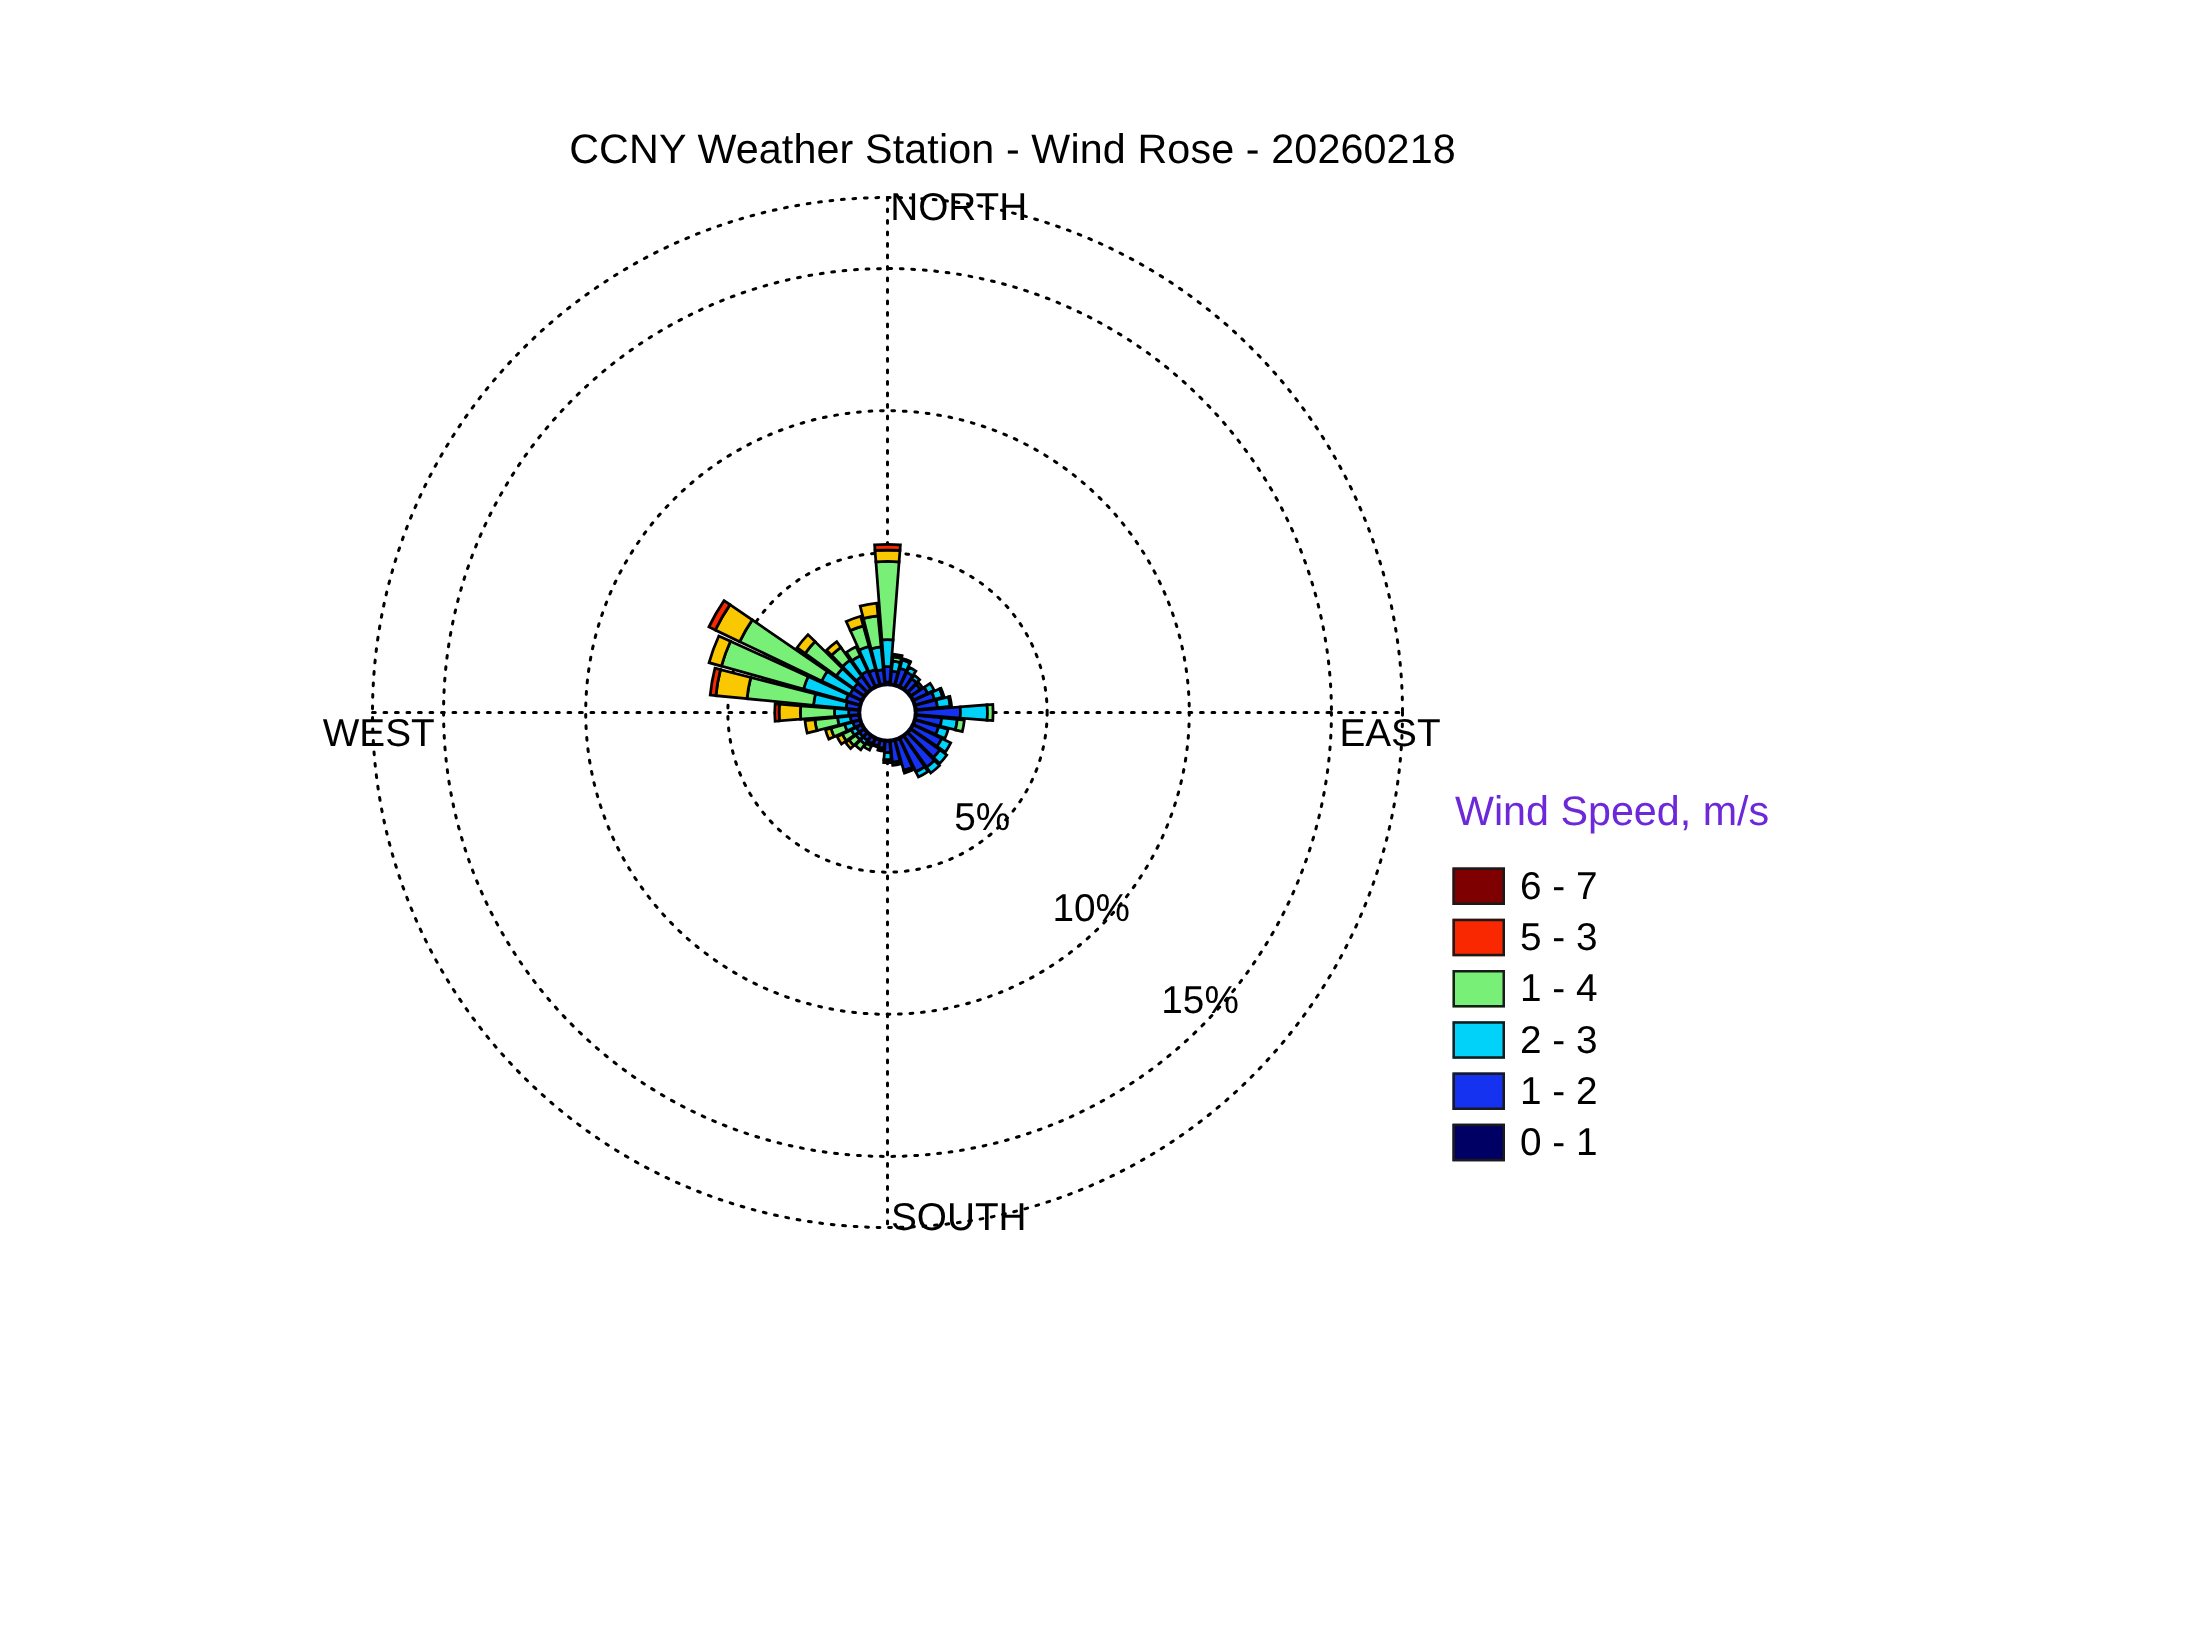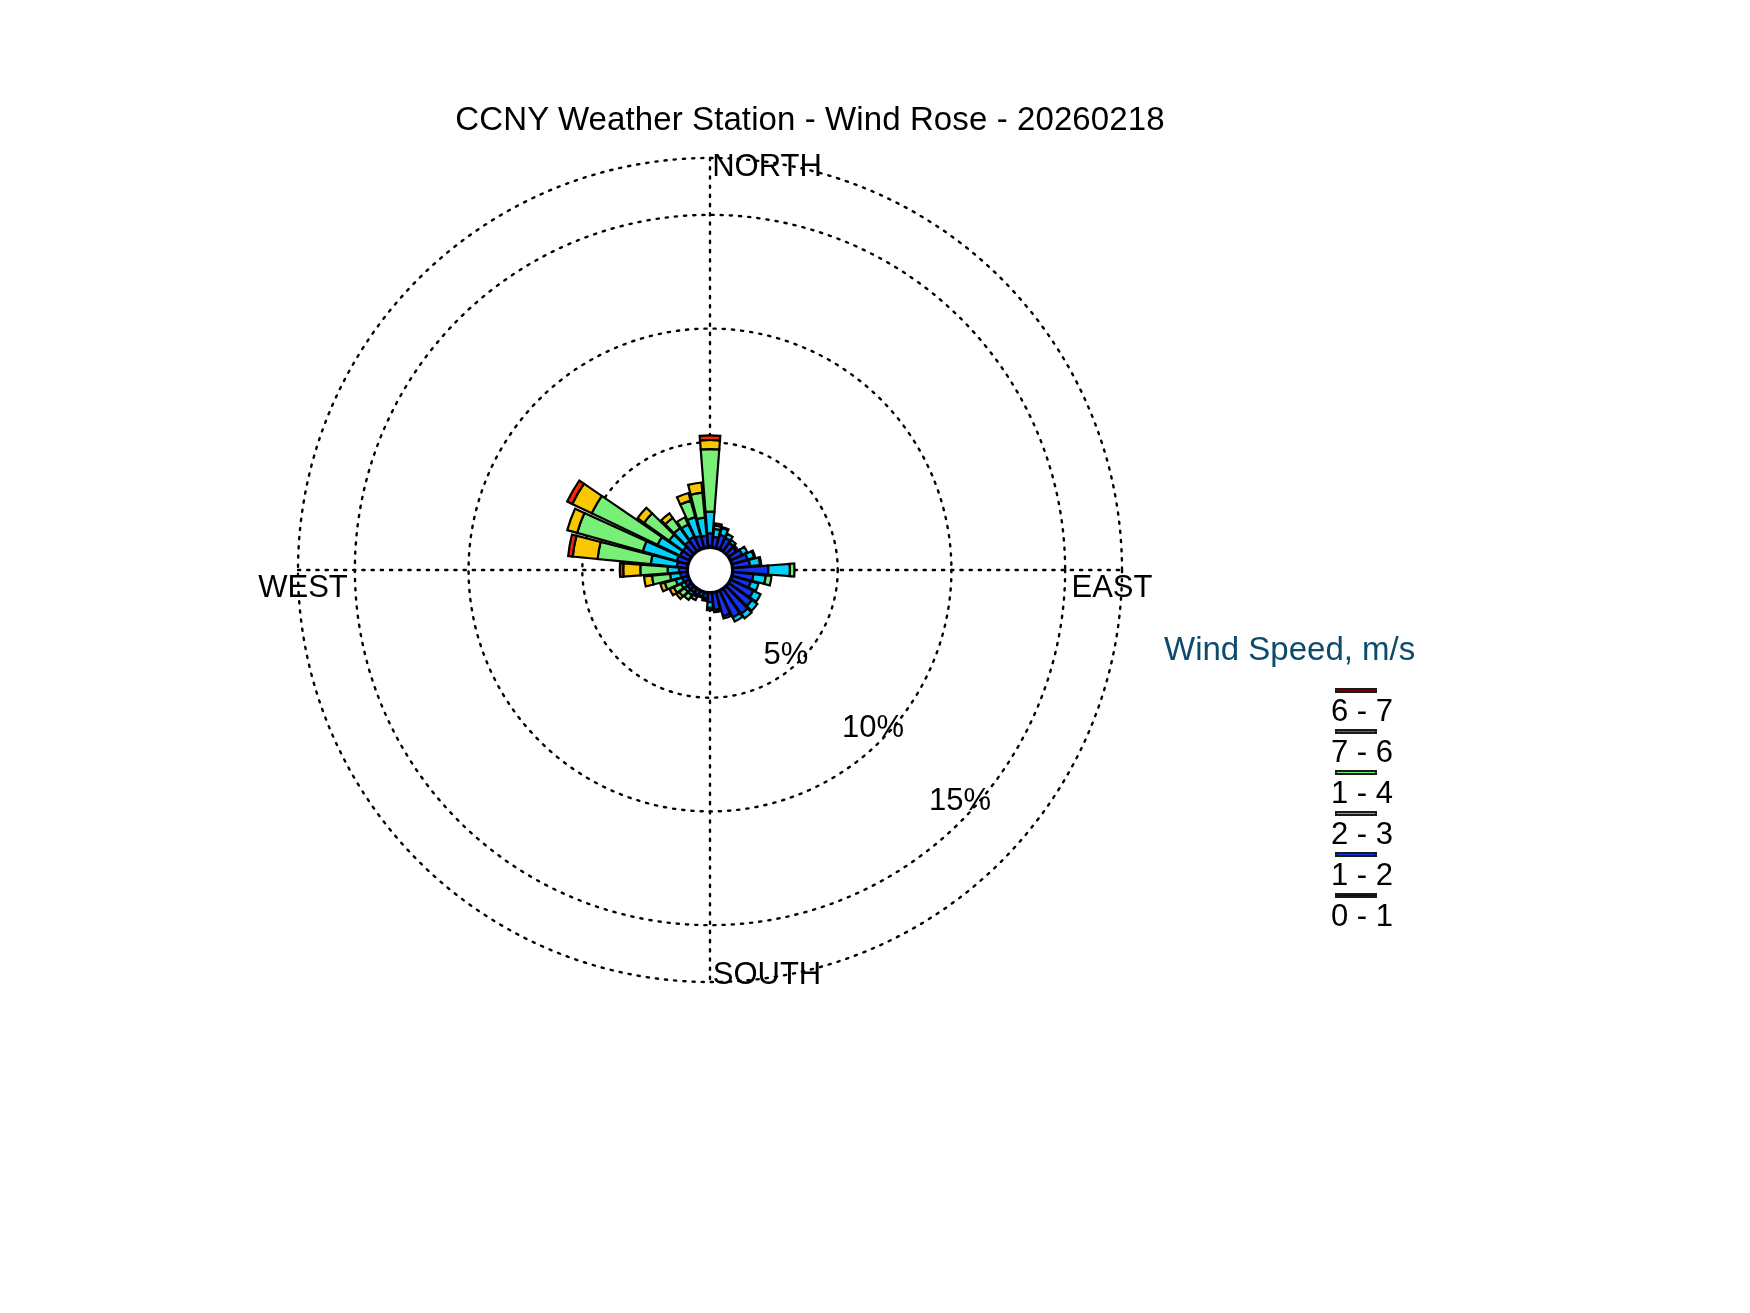--- a/index.html
+++ b/index.html
@@ -40,29 +40,28 @@
     fill: #000000;
   }
   #legend {
     position: absolute;
     left: 1162px;
     top: 630px;
     width: 400px;
   }
   #legend-title {
     font-size: 33px;
-    color: #0c4a6e;
+    color: #6d28d9;
     margin: 0 0 20px 2px;
     white-space: nowrap;
   }
   .legend-row {
     display: flex;
     align-items: center;
     height: 41px;
-    flex-direction: column;
   }
   .legend-swatch {
     width: 42px;
     height: 30px;
     border: 2.5px solid #1a1a1a;
     box-sizing: border-box;
     margin-right: 12px;
   }
   .legend-text {
     font-size: 31px;
@@ -253,21 +252,21 @@
 
   <div id="legend">
     <div id="legend-title">Wind Speed, m/s</div>
     <div id="legend-rows">
         <div class="legend-row">
           <div class="legend-swatch" style="background: rgb(126, 0, 0);"></div>
           <div class="legend-text">6 - 7</div>
         </div>
         <div class="legend-row">
           <div class="legend-swatch" style="background: rgb(250, 40, 0);"></div>
-          <div class="legend-text">7 - 6</div>
+          <div class="legend-text">5 - 3</div>
         </div>
         <div class="legend-row">
           <div class="legend-swatch" style="background: rgb(120, 240, 120);"></div>
           <div class="legend-text">1 - 4</div>
         </div>
         <div class="legend-row">
           <div class="legend-swatch" style="background: rgb(0, 210, 250);"></div>
           <div class="legend-text">2 - 3</div>
         </div>
         <div class="legend-row">

